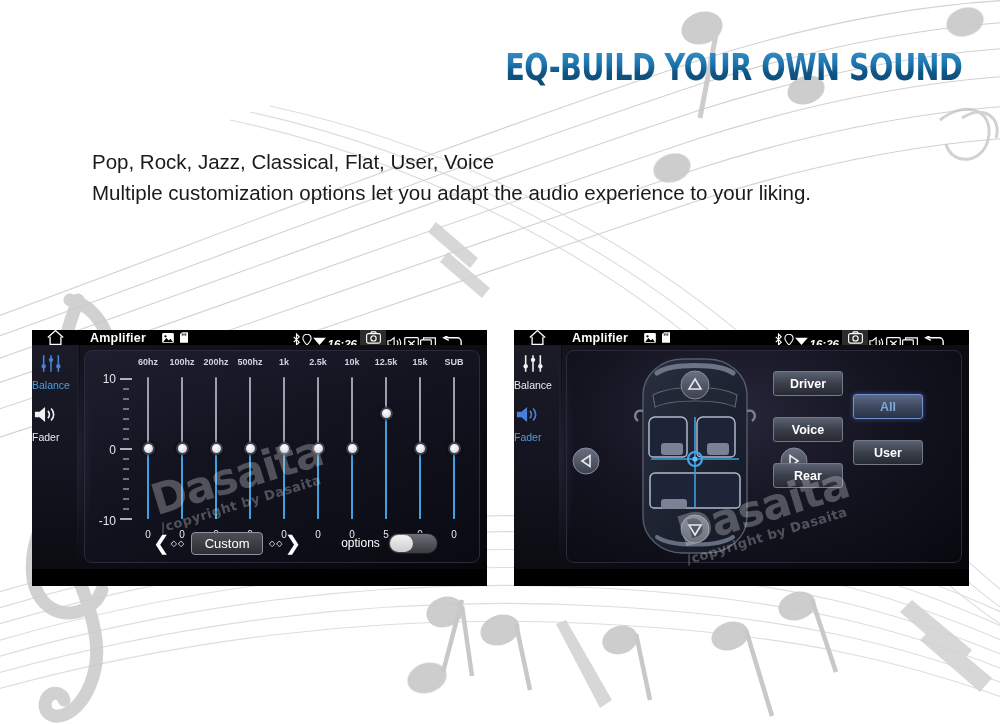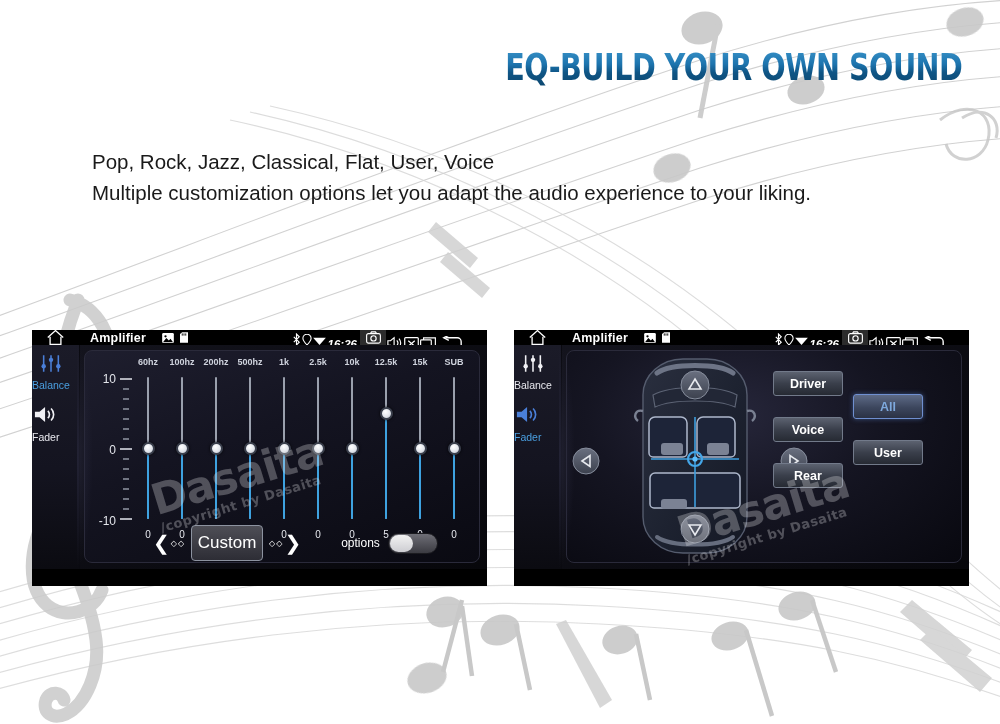--- a/index.html
+++ b/index.html
@@ -145,24 +145,24 @@
   }
   .eq-val { flex: 1; text-align: center; color: #e6e8ee; font-size: 10px; }
   .eq-bottom {
     position: absolute; left: 0; right: 0; bottom: 4px; height: 30px;
     display: flex; align-items: center;
   }
   .eq-nav { display: flex; align-items: center; color: #fff; }
   .chev { font-size: 20px; line-height: 1; font-weight: 300; }
   .dots { font-size: 8px; letter-spacing: 1px; margin: 0 1px; }
   .preset-btn {
-    width: 72px; height: 36px; margin: 17px 5px;
+    width: 72px; height: 23px; margin: 17px 5px;
     border: 1px solid #8d93a0; border-radius: 4px;
     background: linear-gradient(180deg,#4e4e56 0%,#2d2d35 100%);
-    color: #fff; font-size: 17px;
+    color: #fff; font-size: 13px;
     display: flex; align-items: center; justify-content: center;
   }
   .loud-label { color: #fff; font-size: 12px; margin-right: 8px; }
   .toggle {
     width: 50px; height: 21px; border-radius: 11px;
     background: linear-gradient(180deg,#6e6e76 0%,#3b3b42 100%);
     position: relative; border: 1px solid #1b1b20;
   }
   .toggle-knob {
     position: absolute; left: 1px; top: 1px; width: 23px; height: 17px;

